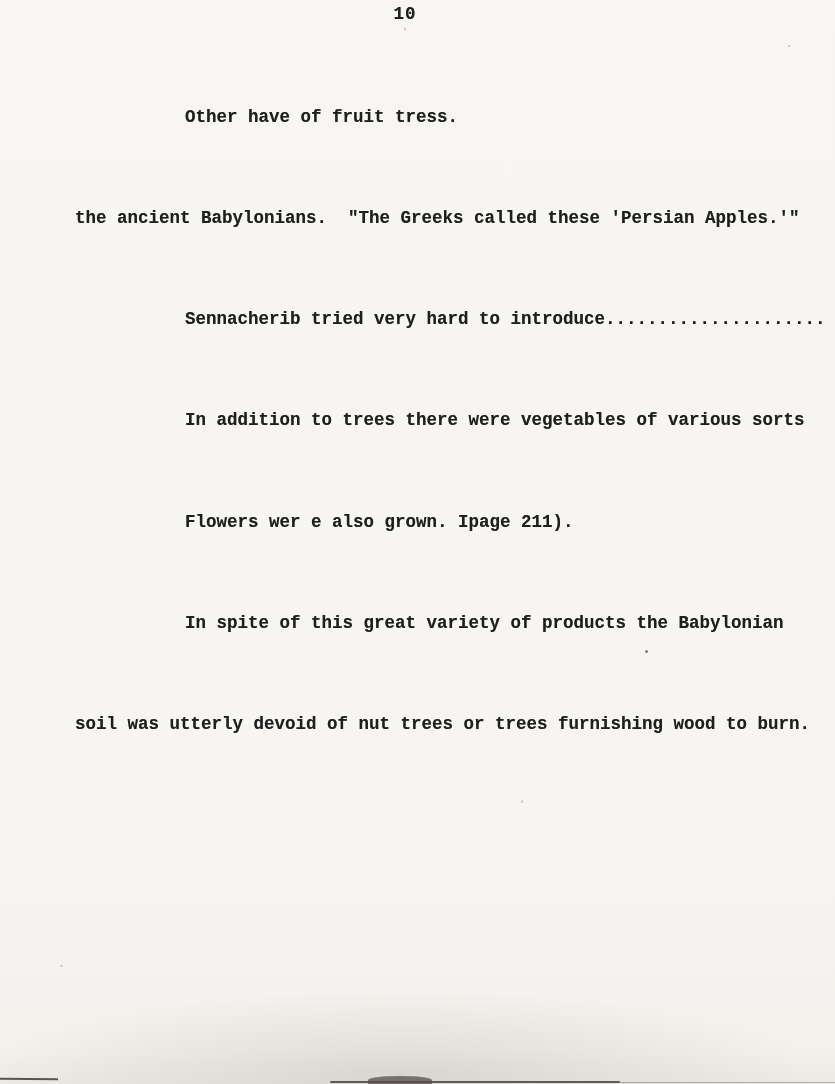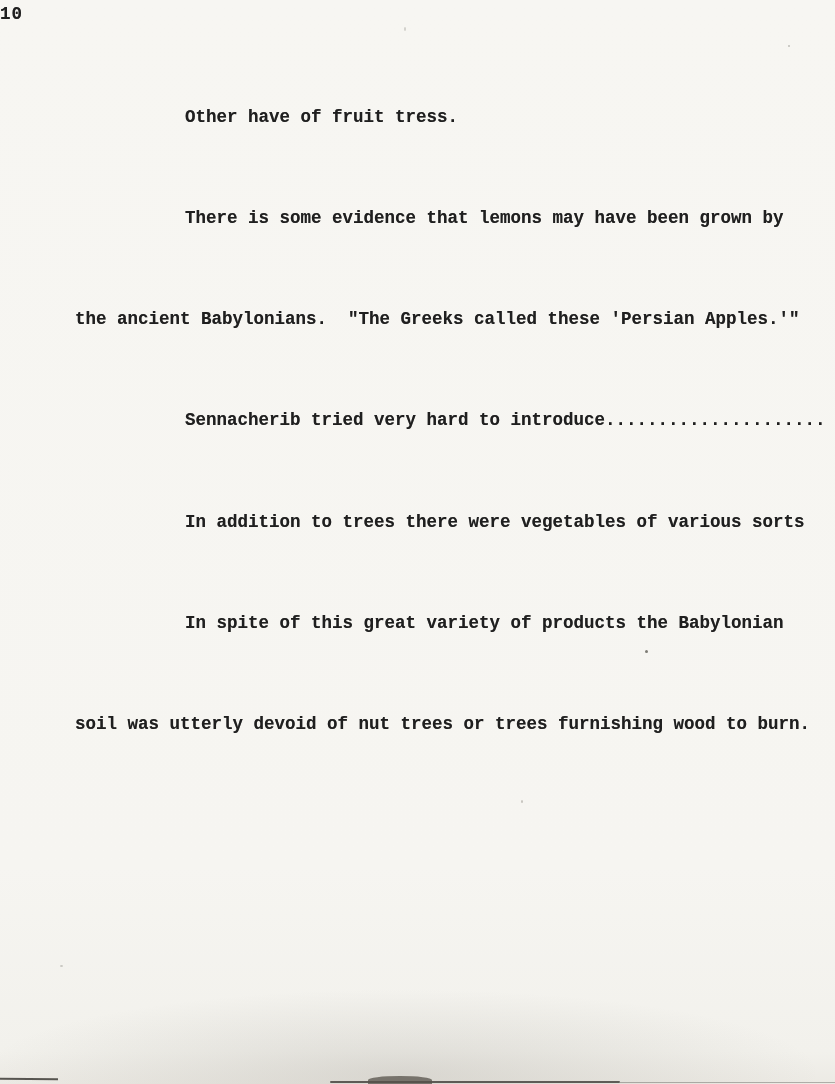--- a/index.html
+++ b/index.html
@@ -19,21 +19,21 @@
     font-family: "Liberation Mono", "DejaVu Sans Mono", monospace;
     font-weight: bold;
     color: #1f1f1f;
     text-shadow: 0 0 0.6px rgba(30,30,30,0.55);
   }
   .page-number {
     position: absolute;
     top: 4px;
     left: 0;
     width: 810px;
-    text-align: left;
+    text-align: center;
     font-size: 17.5px;
     letter-spacing: 1px;
     white-space: pre;
   }
   .doc-body {
     position: absolute;
     top: 33px;
     left: 75px;
     width: 750px;
     font-size: 17.5px;
@@ -70,24 +70,24 @@
   }
 </style>
 </head>
 <body>
 
 <div class="paper">
   <div class="page-number">10</div>
 
   <div class="doc-body">
     <div class="line indent">Other have of fruit tress.</div>
-    <div class="line indent">There is some evidence that lemons may have been grown by</div>
     <div class="line">the ancient Babylonians.  "The Greeks called these 'Persian Apples.'"</div>
     <div class="line indent">Sennacherib tried very hard to introduce.....................</div>
     <div class="line indent">In addition to trees there were vegetables of various sorts</div>
+    <div class="line indent">Flowers wer e also grown. Ipage 211).</div>
     <div class="line indent">In spite of this great variety of products the Babylonian</div>
     <div class="line">soil was utterly devoid of nut trees or trees furnishing wood to burn.</div>
     
     
     
     
     
     
     
     

